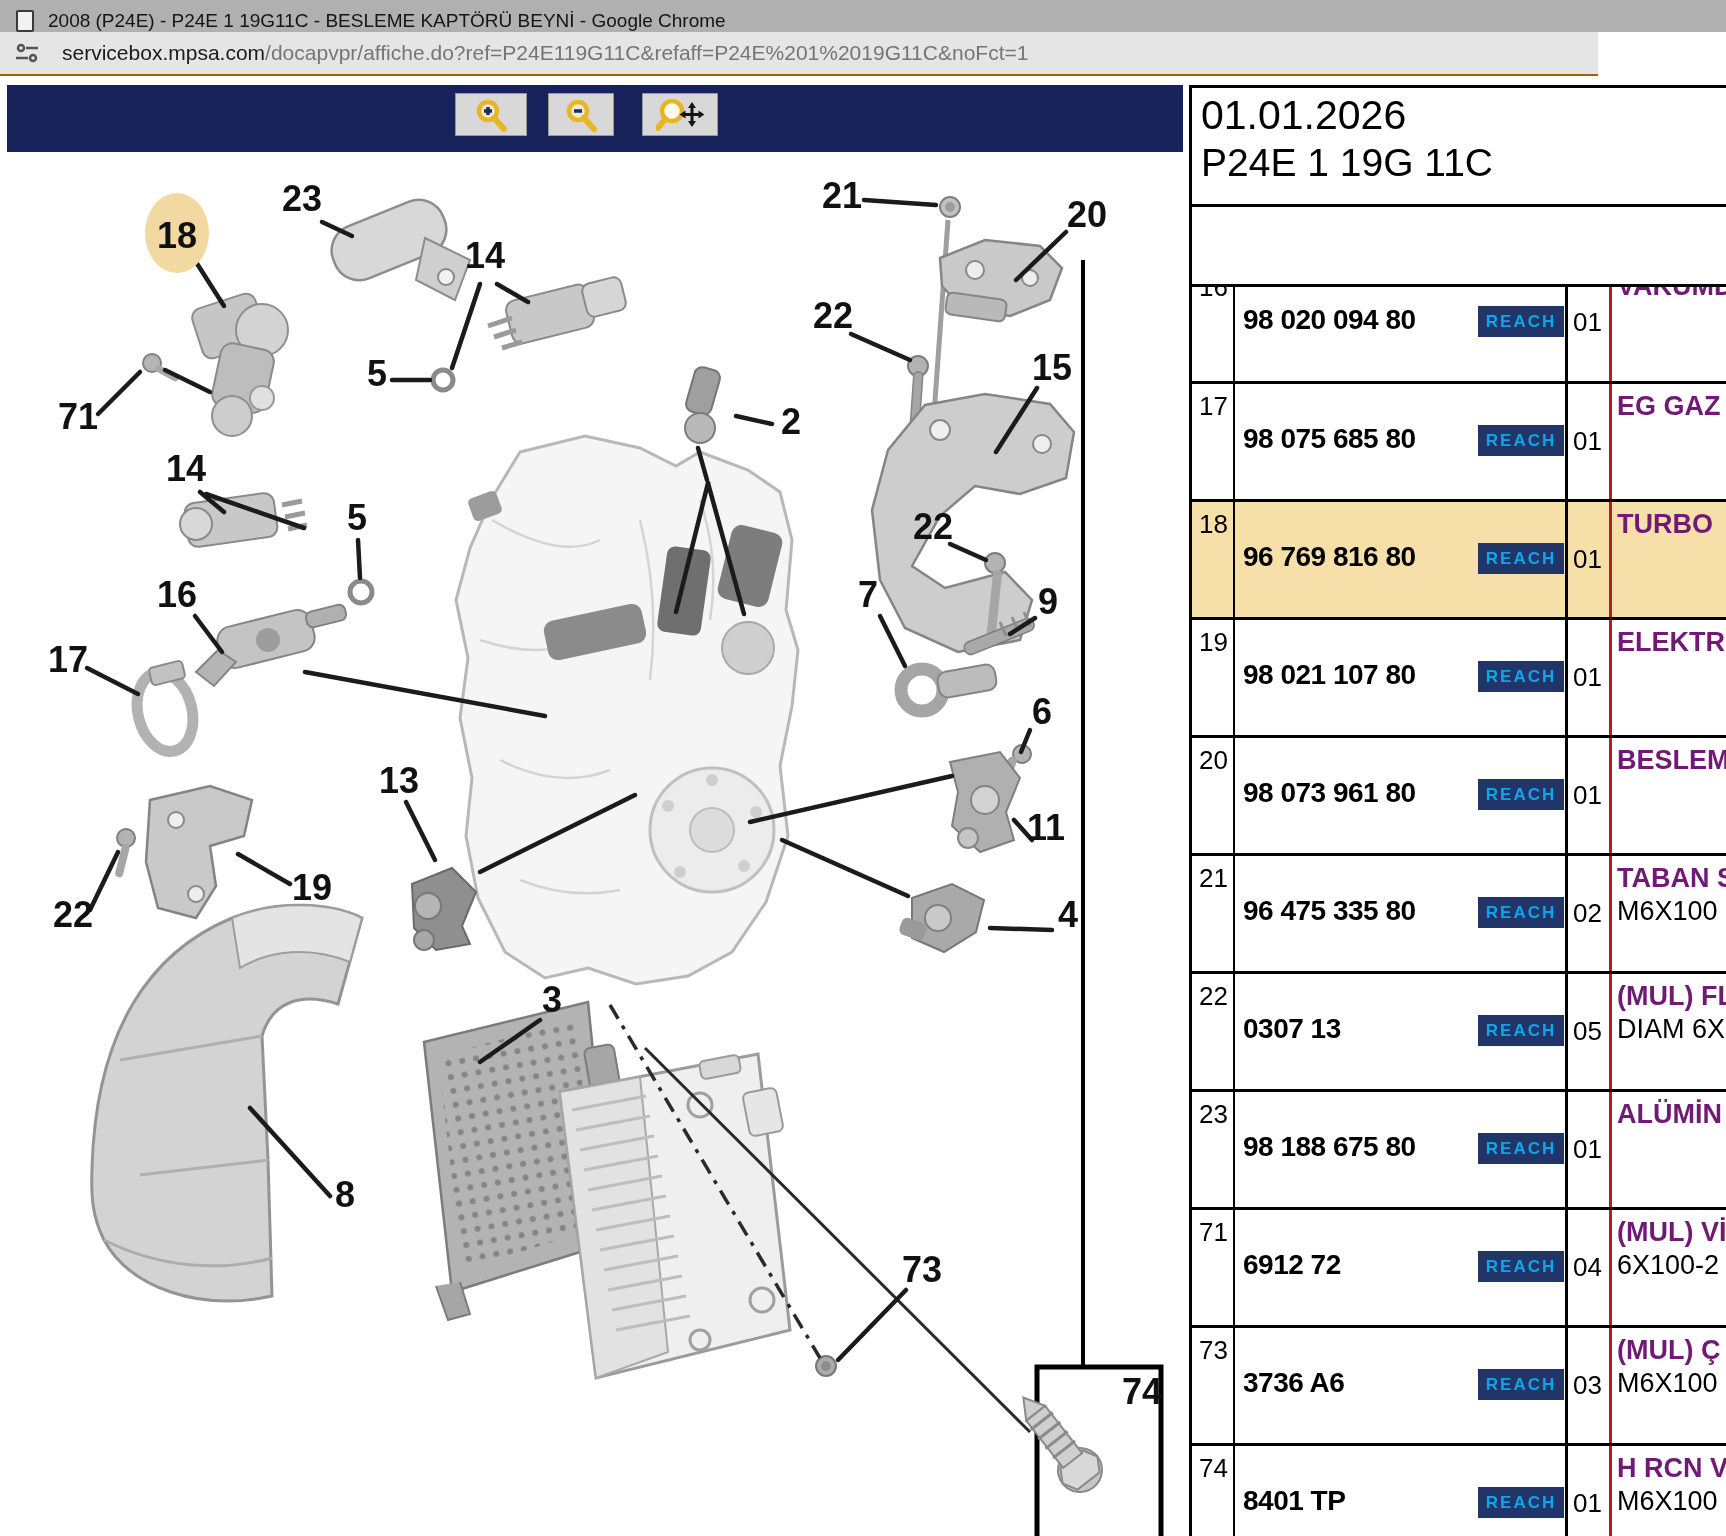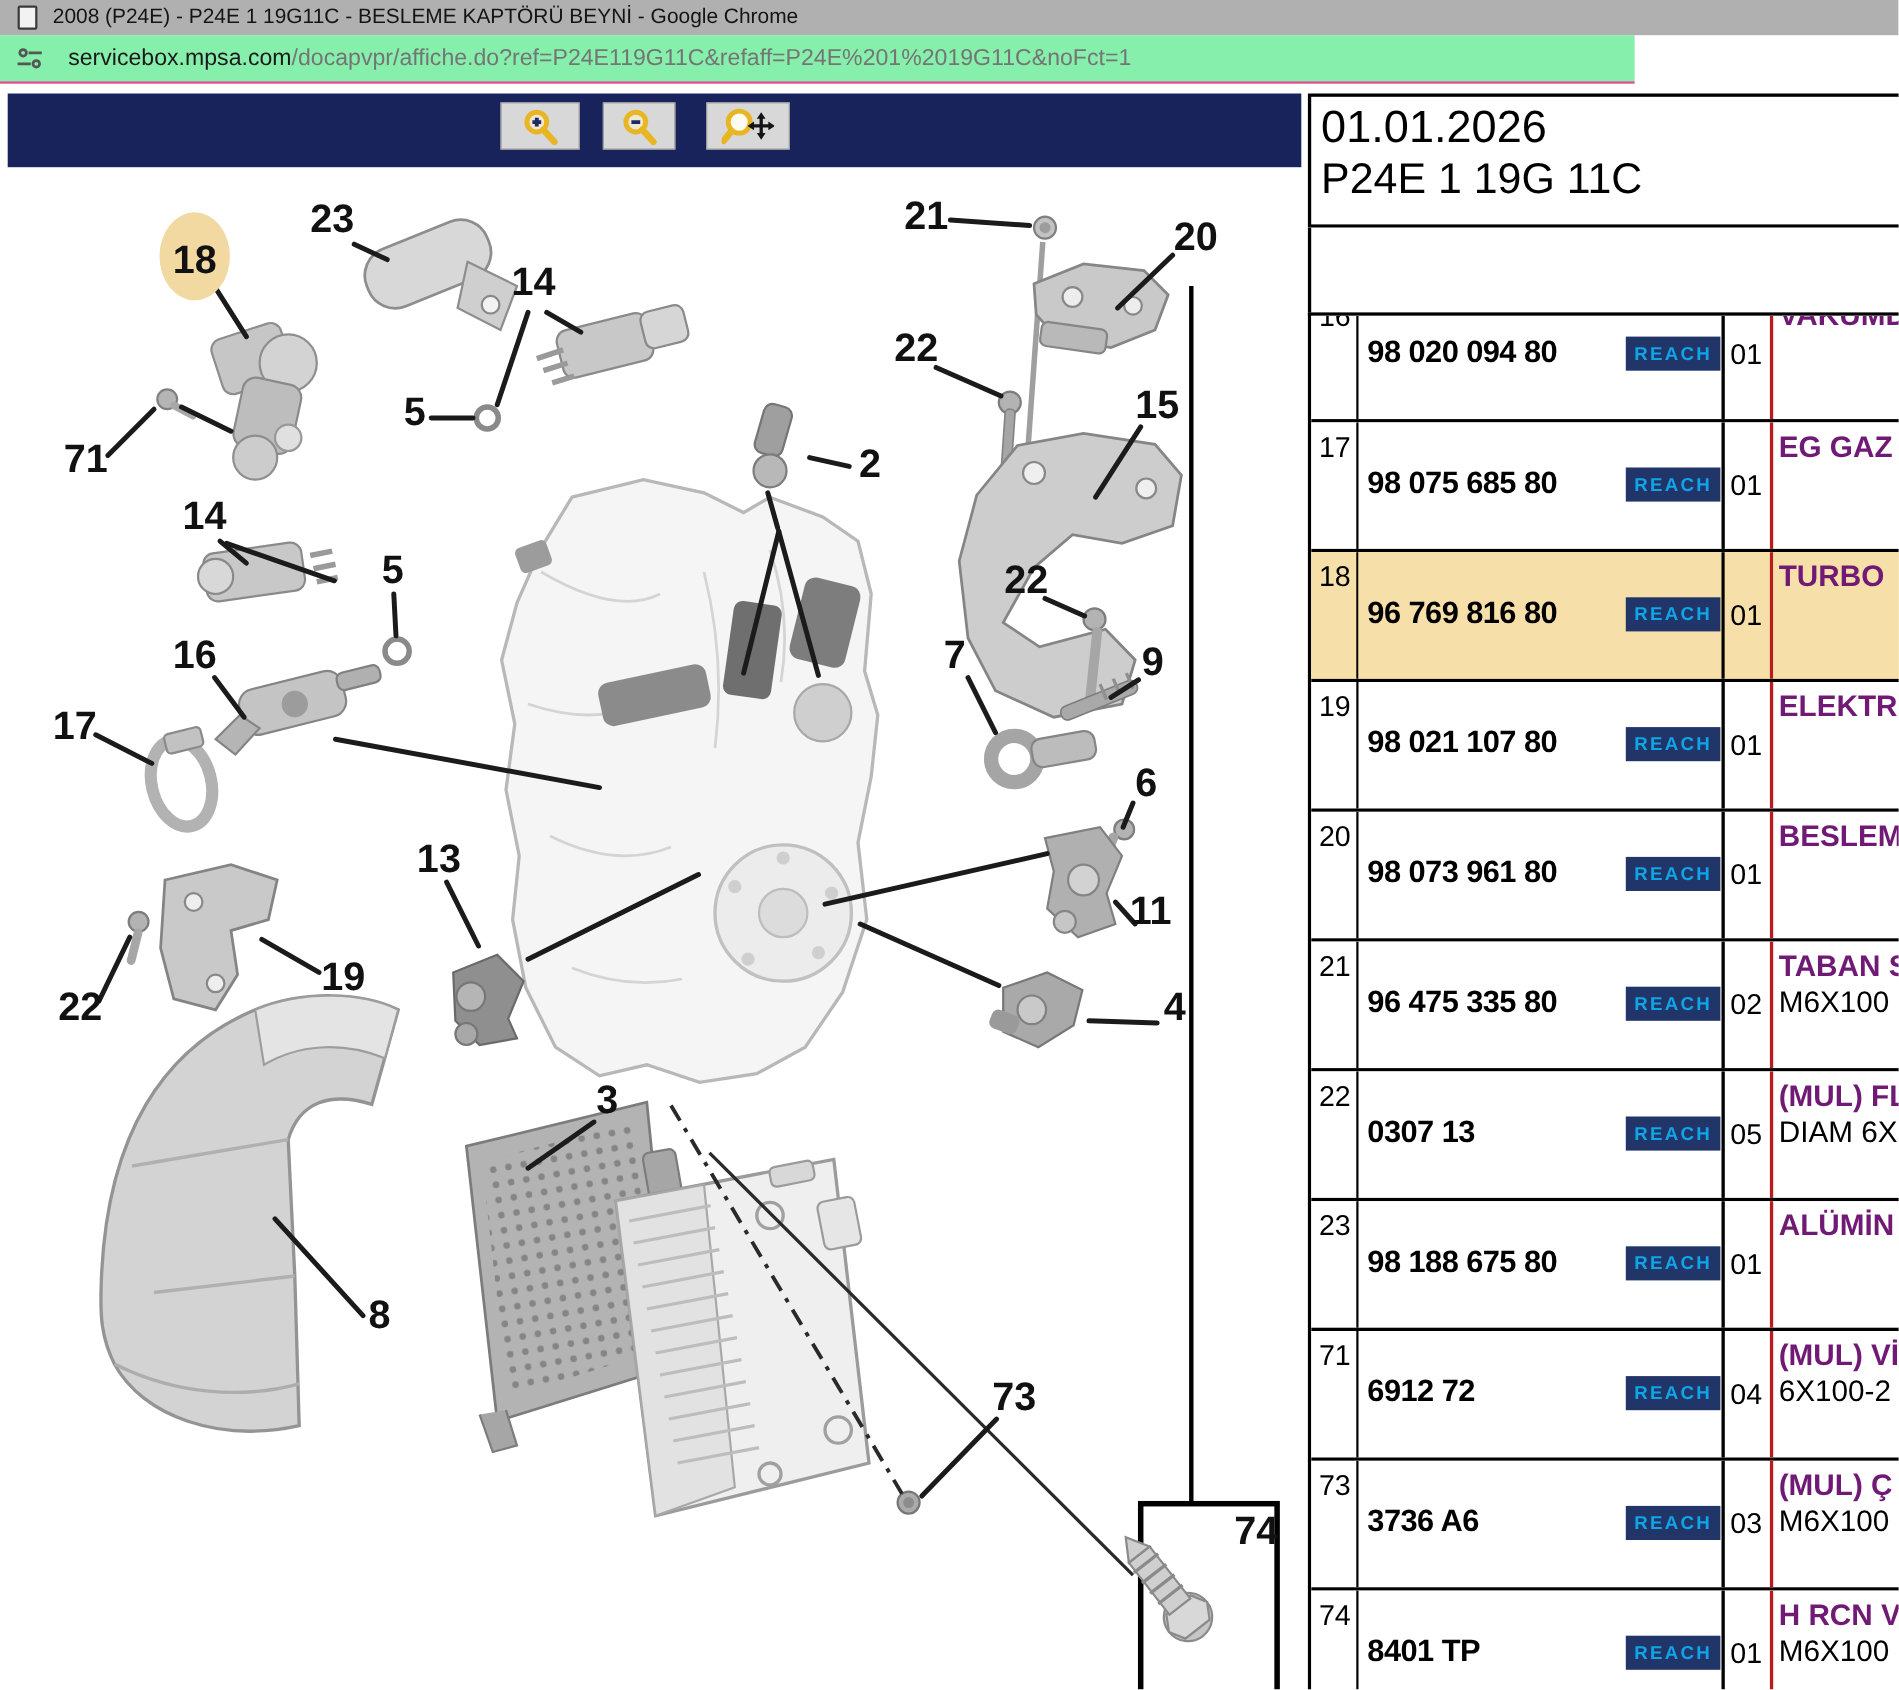--- a/index.html
+++ b/index.html
@@ -1,25 +1,25 @@
 <!DOCTYPE html>
 <html><head>
 <meta charset="utf-8">
 <style>
   html,body{margin:0;padding:0}
   body{width:1726px;height:1536px;position:relative;overflow:hidden;background:#fff;
        font-family:"Liberation Sans",sans-serif}
   
   .titlebar{position:absolute;left:0;top:0;width:1726px;height:32px;background:#b0b0b0;
-            display:flex;align-items:center;padding-left:16px;box-sizing:border-box}
+            display:flex;align-items:flex-end;padding-left:16px;box-sizing:border-box}
   .pageico{width:14px;height:18px;background:#f2f2f2;border:2px solid #3a3a3a;border-radius:2px;
            margin-right:14px;flex:none}
   .titletext{font-size:19px;color:#141414;white-space:nowrap}
-  .urlbar{position:absolute;left:0;top:32px;width:1486px;height:44px;background:#86efac;
-          border-bottom:2px solid #ec4899;display:flex;align-items:center;box-sizing:border-box}
+  .urlbar{position:absolute;left:0;top:32px;width:1598px;height:44px;background:#e5e5e5;
+          border-bottom:2px solid #a16207;display:flex;align-items:center;box-sizing:border-box}
   .urltext{font-size:21px;white-space:nowrap}
   .urlhost{color:#1a1a1a}
   .urlpath{color:#757575}
   
   .navbar{position:absolute;left:7px;top:85px;width:1176px;height:67px;background:#18235c}
   .zbtn{position:absolute;top:93px;height:43px;background:#d8d8d8;border:1px solid #98989a;
         box-sizing:border-box;display:flex;align-items:center;justify-content:center;cursor:pointer}
   
   .vdivider{position:absolute;left:1081px;top:260px;width:4px;height:1105px;background:#000}
   

